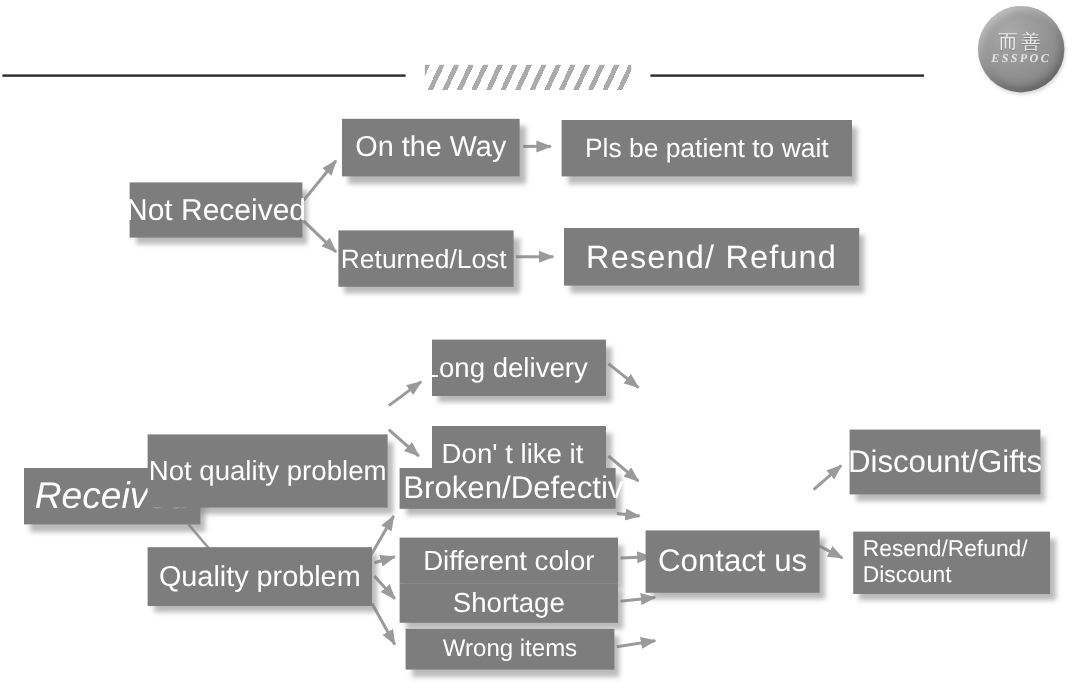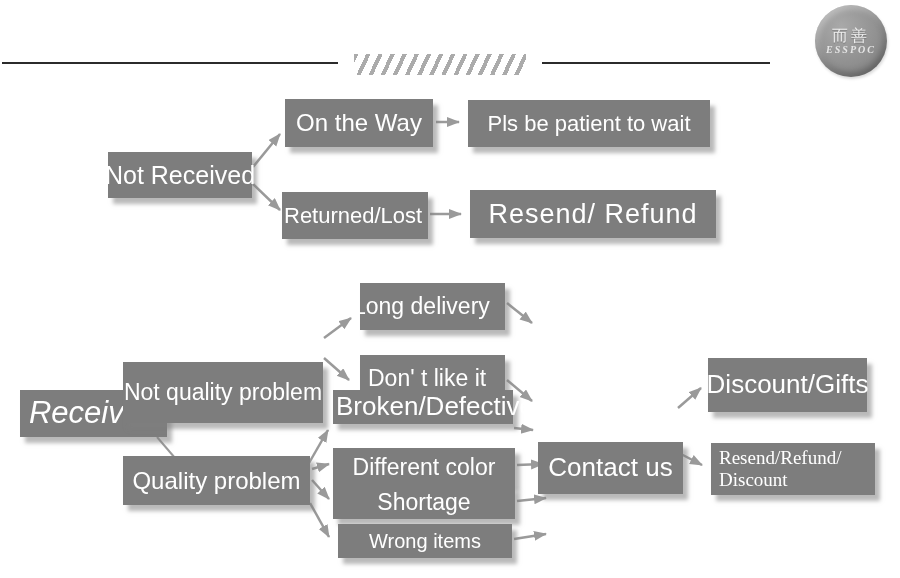--- a/index.html
+++ b/index.html
@@ -72,21 +72,21 @@
   .n-not-quality     {left:123px;top:322px;width:200px;height:61px;font-size:23px;margin-top:40px;}
   .n-quality         {left:123px;top:456px;width:187px;height:49px;font-size:24px;}
   .n-long-delivery   {left:360px;top:283px;width:145px;height:47px;font-size:23px;text-indent:-7px;}
   .n-dont-like       {left:360px;top:355px;width:145px;height:46px;font-size:23px;padding-left:8px;}
   .n-broken          {left:333px;top:390px;width:180px;height:34px;font-size:26px;padding-left:3px;text-align:right;}
   .n-diff-color      {left:333px;top:448px;width:182px;height:38px;font-size:23px;}
   .n-shortage        {left:333px;top:486px;width:182px;height:33px;font-size:23px;}
   .n-wrong-items     {left:338px;top:524px;width:174px;height:34px;font-size:20px;}
   .n-contact-us      {left:538px;top:405px;width:145px;height:52px;font-size:26px;margin-top:37px;}
   .n-discount-gifts  {left:708px;top:358px;width:159px;height:54px;font-size:26px;}
-  .n-rrd             {left:711px;top:443px;width:164px;height:52px;font-size:19px;padding-left:8px;font-family:Liberation Serif, serif;}
+  .n-rrd             {left:711px;top:443px;width:164px;height:52px;font-size:19px;padding-left:8px;}
   .n-rrd span{white-space:pre-line;line-height:1.15;}
   svg.connectors{position:absolute;left:0;top:0;pointer-events:none;}
   svg.connectors line{stroke:var(--connector);}
   svg.connectors .arrowhead{fill:var(--connector);}
 </style>
 </head>
 <body>
 
 <div class="stage">
 

